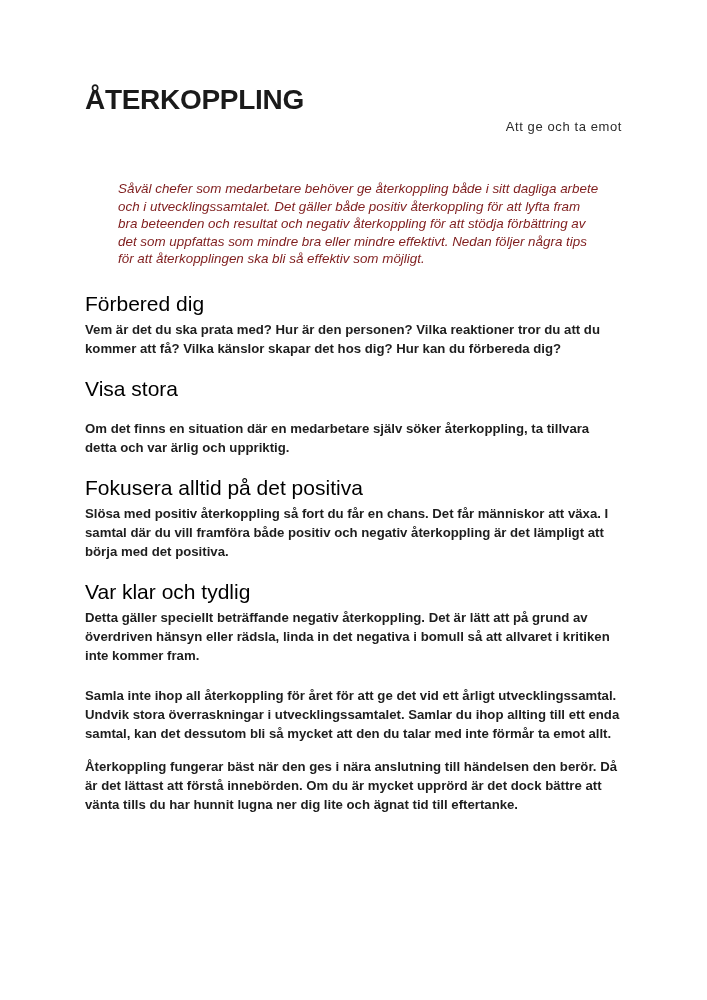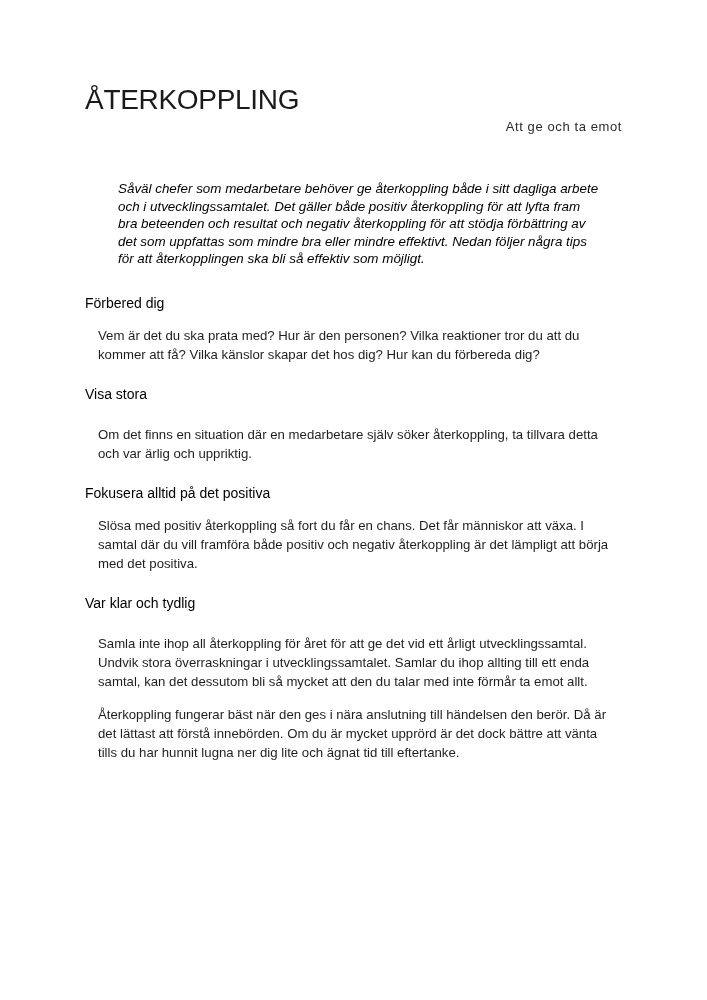--- a/index.html
+++ b/index.html
@@ -21,57 +21,58 @@
     width: 707px;
     height: 1000px;
     padding: 0 85px;
     box-sizing: border-box;
     background: #ffffff;
   }
   .doc-title {
     margin: 84px 0 0 0;
     font-size: 28px;
     line-height: 32px;
-    font-weight: 400;
+    font-weight: 700;
     letter-spacing: -0.3px;
     color: #1a1a1a;
   }
   .doc-subtitle {
     margin-top: 3px;
     font-size: 13px;
     line-height: 15px;
     letter-spacing: 0.6px;
     color: #2b2b2b;
     text-align: right;
   }
   .intro {
     margin: 46px 20px 0 33px;
     font-style: italic;
     font-size: 13.4px;
     line-height: 17.6px;
-    color: #000000;
+    color: #7f1d1d;
   }
   section {
     margin-top: 21px;
   }
   section.first {
     margin-top: 26px;
   }
   .section-heading {
     margin: 0 0 7px 0;
-    font-size: 14px;
+    font-size: 21px;
     line-height: 19px;
     font-weight: 400;
     color: #000000;
   }
   .section-paragraph {
-    margin: 13px;
+    margin: 0;
     font-size: 13.2px;
     line-height: 19px;
     color: #1e1e1e;
+    font-weight: bold;
   }
   .section-paragraph + .section-paragraph {
     margin-top: 14px;
   }
 </style>
 </head>
 <body>
 
 <div class="page">
 
@@ -93,20 +94,21 @@
     <p class="section-paragraph">Om det finns en situation där en medarbetare själv söker återkoppling, ta tillvara detta och var ärlig och uppriktig.</p>
   </section>
 
   <section>
     <h2 class="section-heading">Fokusera alltid på det positiva</h2>
     <p class="section-paragraph">Slösa med positiv återkoppling så fort du får en chans. Det får människor att växa. I samtal där du vill framföra både positiv och negativ återkoppling är det lämpligt att börja med det positiva.</p>
   </section>
 
   <section>
     <h2 class="section-heading">Var klar och tydlig</h2>
+    <p class="section-paragraph">Detta gäller speciellt beträffande negativ återkoppling. Det är lätt att på grund av överdriven hänsyn eller rädsla, linda in det negativa i bomull så att allvaret i kritiken inte kommer fram.</p>
   </section>
 
   <section>
     <p class="section-paragraph">Samla inte ihop all återkoppling för året för att ge det vid ett årligt utvecklingssamtal. Undvik stora överraskningar i utvecklingssamtalet. Samlar du ihop allting till ett enda samtal, kan det dessutom bli så mycket att den du talar med inte förmår ta emot allt.</p>
     <p class="section-paragraph">Återkoppling fungerar bäst när den ges i nära anslutning till händelsen den berör. Då är det lättast att förstå innebörden. Om du är mycket upprörd är det dock bättre att vänta tills du har hunnit lugna ner dig lite och ägnat tid till eftertanke.</p>
   </section>
 
 </div>
 
 </body></html>

